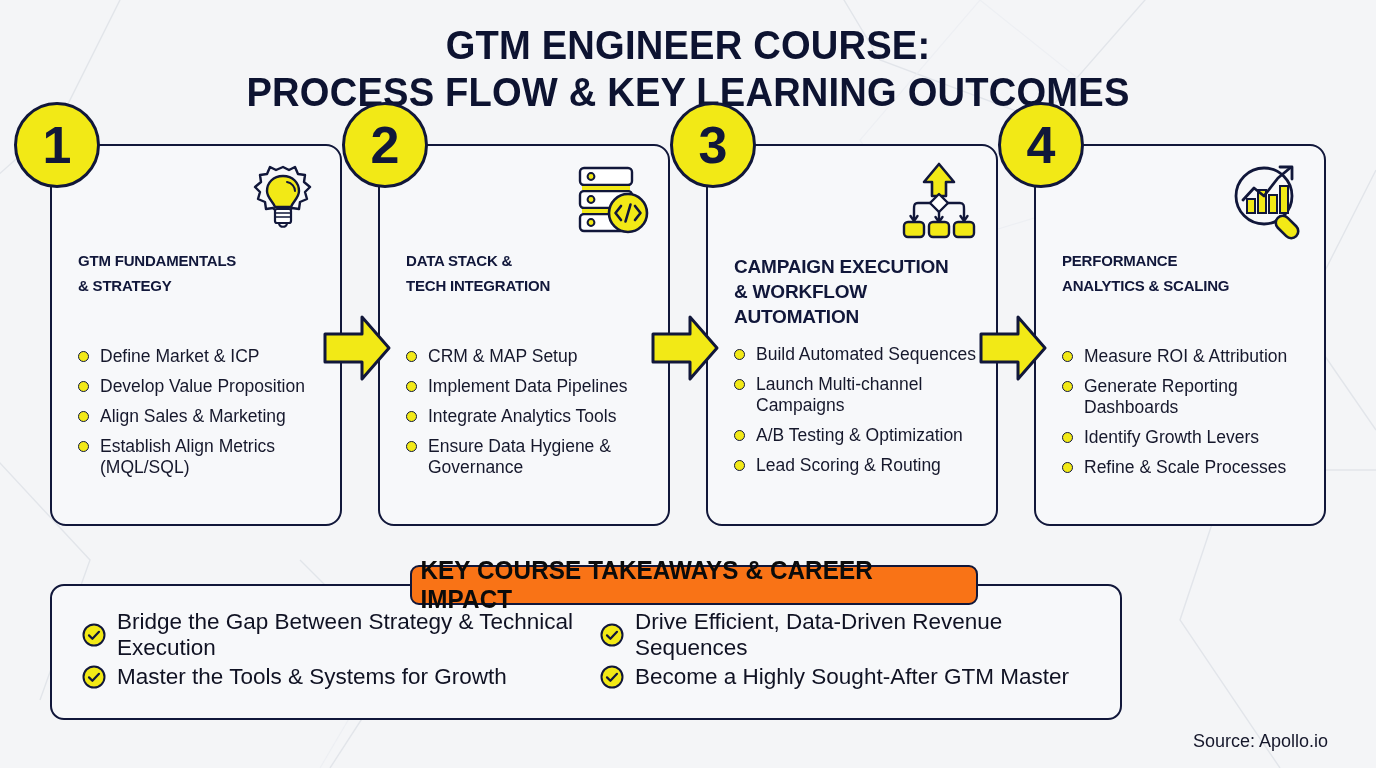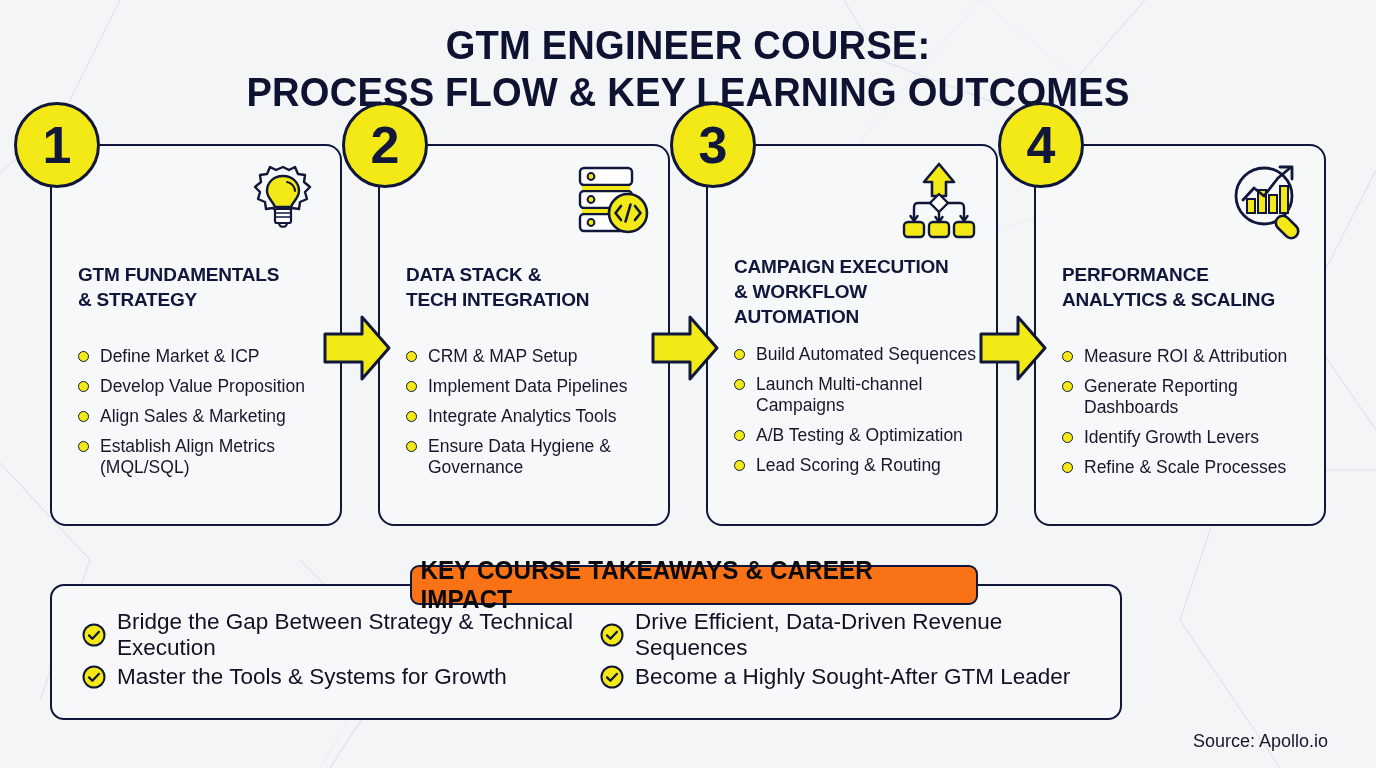--- a/index.html
+++ b/index.html
@@ -88,23 +88,23 @@
     right: 16px;
     top: 14px;
     width: 82px;
     height: 80px;
   }
 
   .card-head {
     position: absolute;
     left: 26px;
     right: 14px;
-    top: 116px;
+    top: 102px;
     font-weight: 700;
-    font-size: 19px;
+    font-size: 15px;
     line-height: 25px;
     letter-spacing: -0.2px;
     color: #11173a;
     white-space: pre-line;
   }
   .card.c3 .card-head { top: 108px; font-size: 19px; }
 
   .card-list {
     position: absolute;
     left: 24px;
@@ -384,21 +384,21 @@
             <circle cx="12" cy="12" r="10.5" fill="#F2E916" stroke="#11173A" stroke-width="2"></circle>
             <path d="M7 12.4 L10.4 15.8 L17 8.8" fill="none" stroke="#11173A" stroke-width="2.2" stroke-linecap="round" stroke-linejoin="round"></path>
           </svg>
           <span class="takeaway-text">Drive Efficient, Data-Driven Revenue Sequences</span>
         </div>
         <div class="takeaway-item">
           <svg class="check-icon" viewBox="0 0 24 24">
             <circle cx="12" cy="12" r="10.5" fill="#F2E916" stroke="#11173A" stroke-width="2"></circle>
             <path d="M7 12.4 L10.4 15.8 L17 8.8" fill="none" stroke="#11173A" stroke-width="2.2" stroke-linecap="round" stroke-linejoin="round"></path>
           </svg>
-          <span class="takeaway-text">Become a Highly Sought-After GTM Leader</span>
+          <span class="takeaway-text">Become a Highly Sought-After GTM Master</span>
         </div>
       </div>
 
     </div>
   </div>
 
   <div class="takeaway-badge">
     <span class="takeaway-badge-text">KEY COURSE TAKEAWAYS &amp; CAREER IMPACT</span>
   </div>
 

